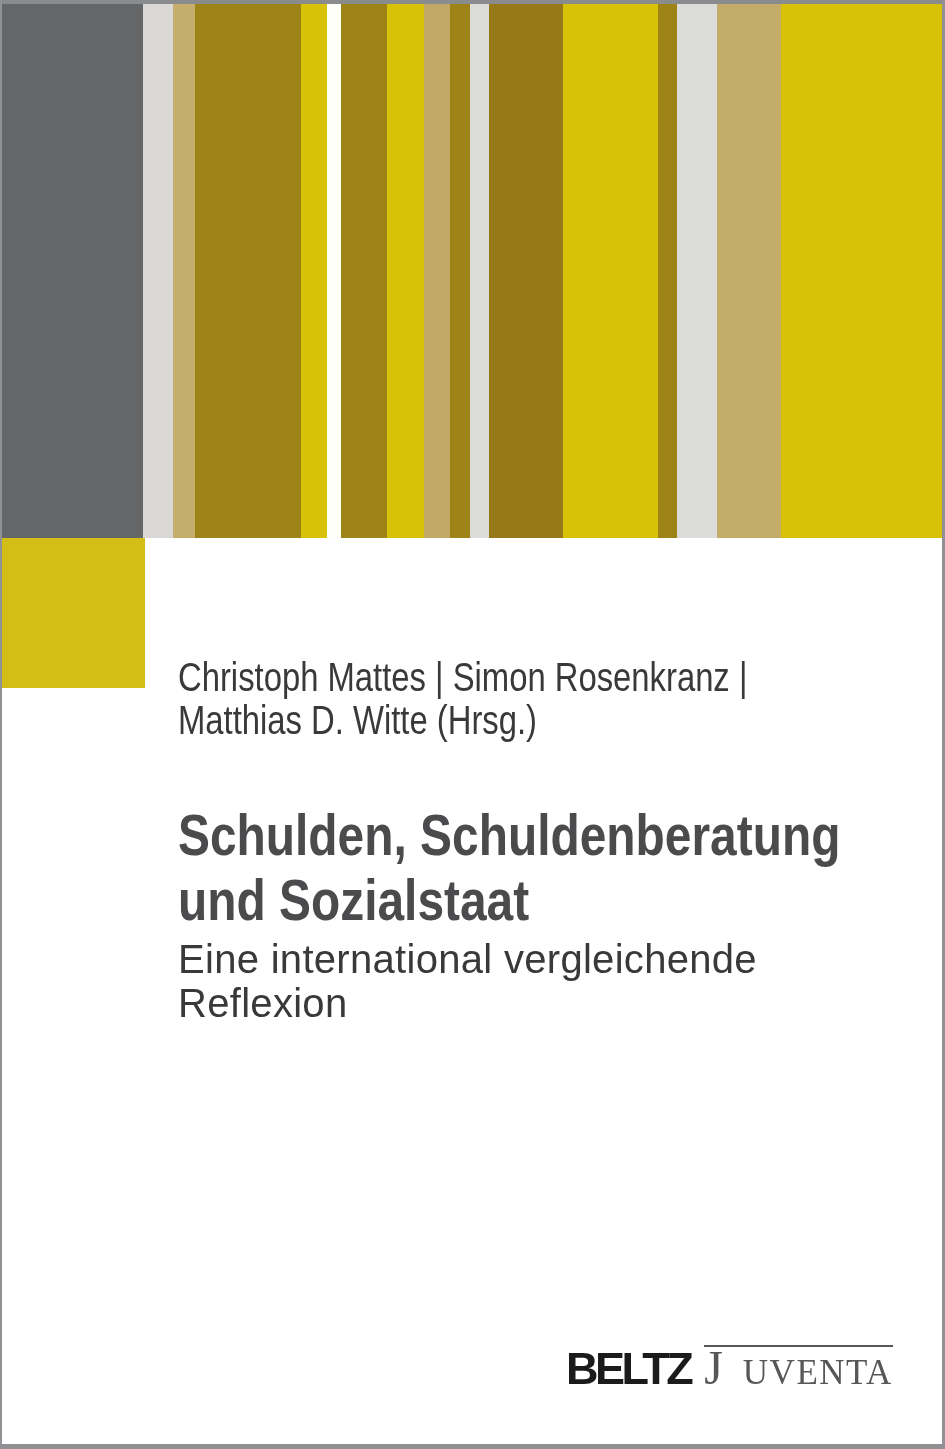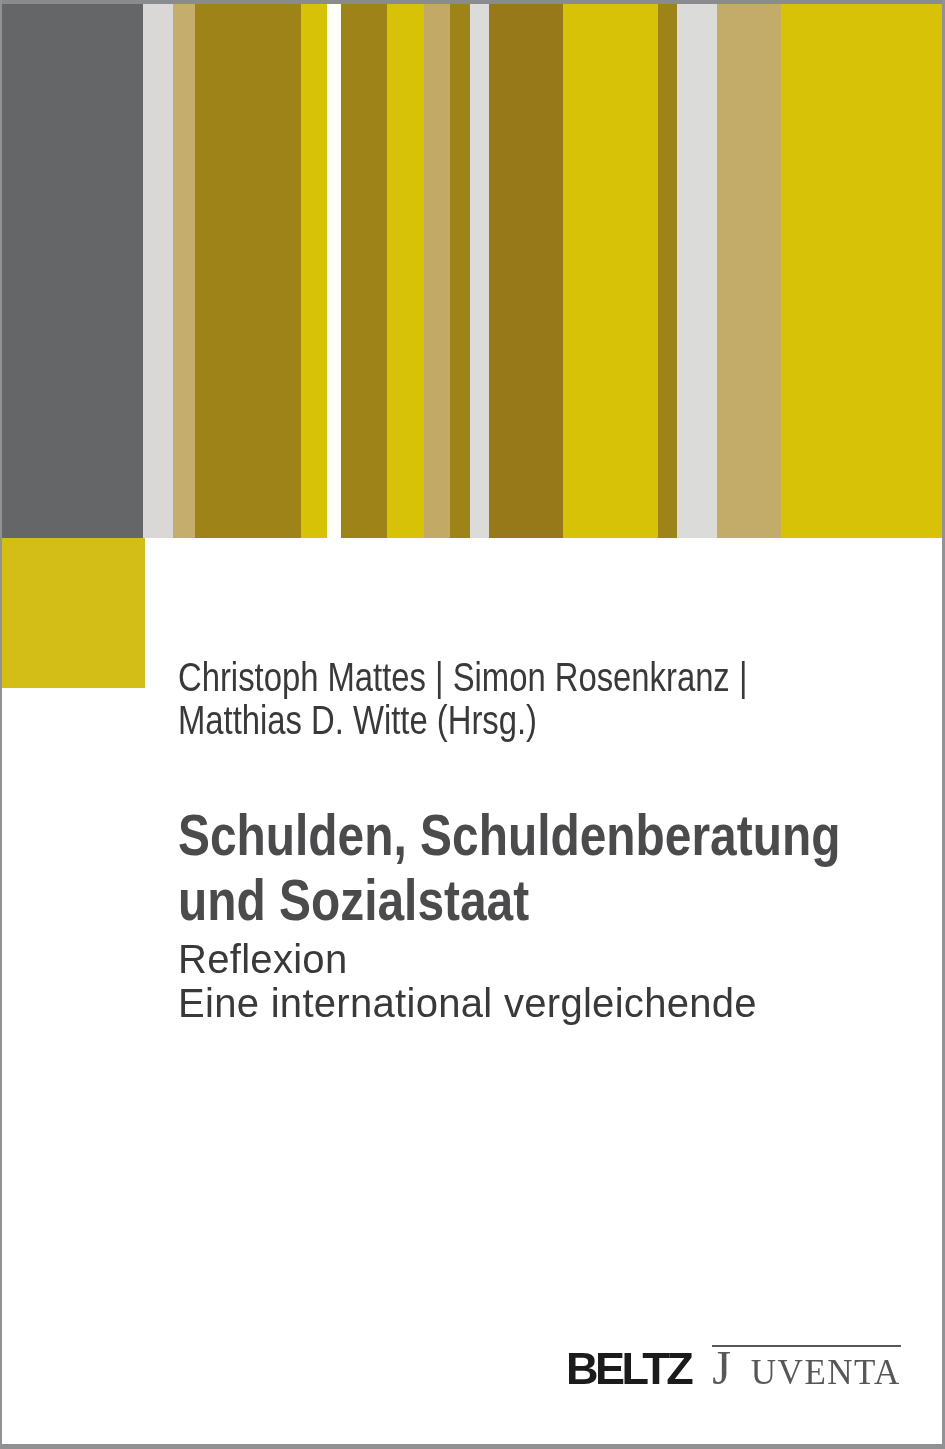--- a/index.html
+++ b/index.html
@@ -51,21 +51,21 @@
     letter-spacing: 0.3px;
     color: var(--body-text, #39393b);
     white-space: nowrap;
   }
   
   .publisher {
     position: absolute;
     left: 566px; top: 1345px;
     display: flex;
     align-items: baseline;
-    gap: 22px;
+    gap: 14px;
     white-space: nowrap;
   }
   .beltz {
     font-size: 45px;
     font-weight: bold;
     letter-spacing: -3.5px;
     line-height: 1;
     color: var(--beltz-black, #1b1b1b);
   }
   .juventa {
@@ -120,22 +120,22 @@
   </div>
 
   <h1 class="title">
     <div class="scale">
       <div>Schulden, Schuldenberatung</div>
       <div>und Sozialstaat</div>
     </div>
   </h1>
 
   <div class="subtitle">
+    <div>Eine international vergleichende</div>
     <div>Reflexion</div>
-    <div>Eine international vergleichende</div>
   </div>
 
   <div class="publisher">
     <span class="beltz">BELTZ</span>
     <span class="juventa">
         <span class="j">J</span>
         <span class="uventa">UVENTA</span>
       </span>
   </div>
 

